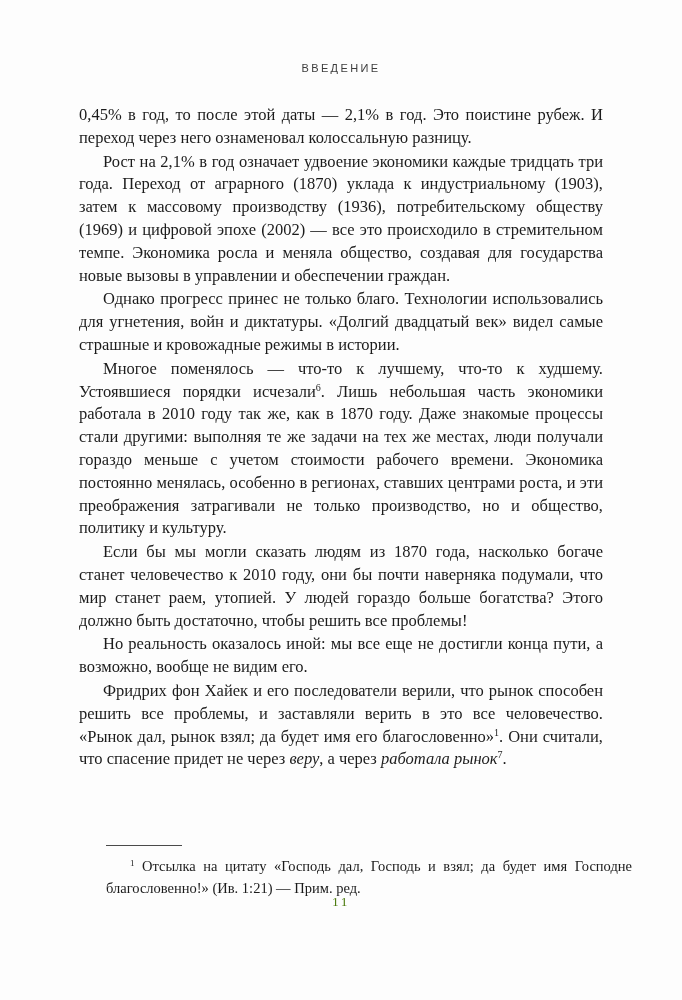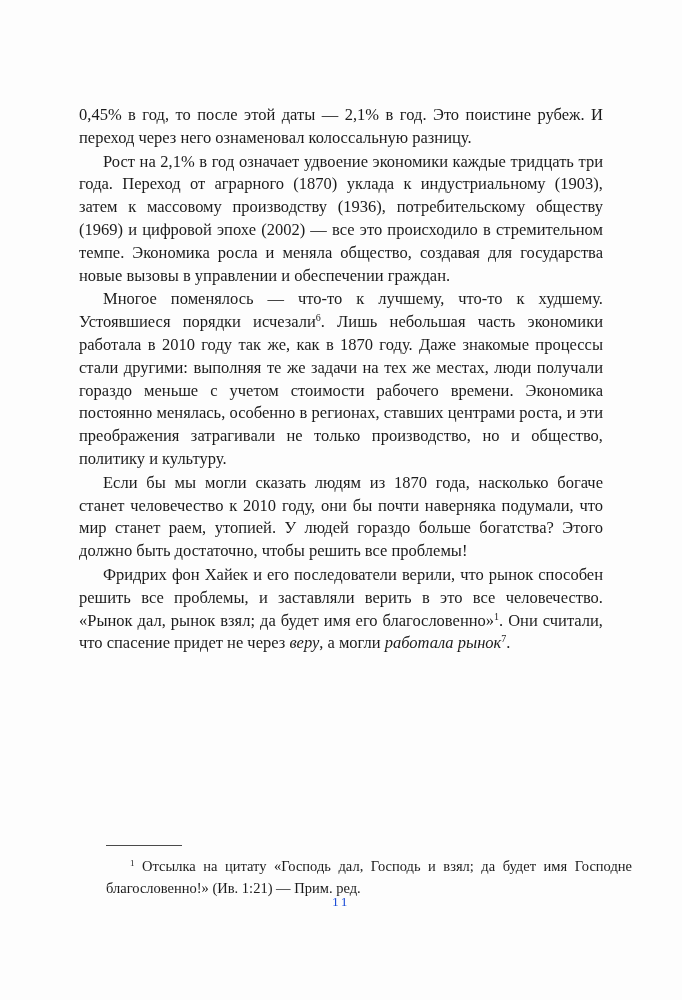--- a/index.html
+++ b/index.html
@@ -88,35 +88,38 @@
     top: -5px;
   }
   .page-number {
     position: absolute;
     top: 894px;
     left: 0;
     right: 0;
     text-align: center;
     font-size: 13.5px;
     letter-spacing: 2.5px;
-    color: #1d4ed8;
+    color: #4d7c0f;
   }
 </style>
 </head>
 <body>
 
 <div class="page">
 
+  <div class="running-head">ВВЕДЕНИЕ</div>
 
   <div class="body-text">
       <p class="no-indent"><span>0,45% в год, то после этой даты — 2,1% в год. Это поистине рубеж. И переход через него ознаменовал колоссальную разницу.</span></p>
       <p><span>Рост на 2,1% в год означает удвоение экономики каждые тридцать три года. Переход от аграрного (1870) уклада к индустриальному (1903), затем к массовому производству (1936), потребительскому обществу (1969) и цифровой эпохе (2002) — все это происходило в стремительном темпе. Экономика росла и меняла общество, создавая для государства новые вызовы в управлении и обеспечении граждан.</span></p>
+      <p><span>Однако прогресс принес не только благо. Технологии использовались для угнетения, войн и диктатуры. «Долгий двадцатый век» видел самые страшные и кровожадные режимы в истории.</span></p>
       <p><span>Многое поменялось — что-то к лучшему, что-то к худшему. Устоявшиеся порядки исчезали</span><sup>6</sup><span>. Лишь небольшая часть экономики работала в 2010 году так же, как в 1870 году. Даже знакомые процессы стали другими: выполняя те же задачи на тех же местах, люди получали гораздо меньше с учетом стоимости рабочего времени. Экономика постоянно менялась, особенно в регионах, ставших центрами роста, и эти преображения затрагивали не только производство, но и общество, политику и культуру.</span></p>
       <p><span>Если бы мы могли сказать людям из 1870 года, насколько богаче станет человечество к 2010 году, они бы почти наверняка подумали, что мир станет раем, утопией. У людей гораздо больше богатства? Этого должно быть достаточно, чтобы решить все проблемы!</span></p>
-      <p><span>Фридрих фон Хайек и его последователи верили, что рынок способен решить все проблемы, и заставляли верить в это все человечество. «Рынок дал, рынок взял; да будет имя его благословенно»</span><sup>1</sup><span>. Они считали, что спасение придет не через </span><em>веру</em><span>, а могли </span><em>работала рынок</em><sup>7</sup><span>.</span></p>
+      <p><span>Но реальность оказалось иной: мы все еще не достигли конца пути, а возможно, вообще не видим его.</span></p>
+      <p><span>Фридрих фон Хайек и его последователи верили, что рынок способен решить все проблемы, и заставляли верить в это все человечество. «Рынок дал, рынок взял; да будет имя его благословенно»</span><sup>1</sup><span>. Они считали, что спасение придет не через </span><em>веру</em><span>, а через </span><em>работала рынок</em><sup>7</sup><span>.</span></p>
     </div>
 
   <div class="footnote-block">
     <div class="footnote-rule"></div>
     <div class="footnote">
         <p><sup>1</sup><span> Отсылка на цитату «Господь дал, Господь и взял; да будет имя Господне благословенно!» (Ив. 1:21) — Прим. ред.</span></p>
       </div>
   </div>
 
   <div class="page-number">11</div>

